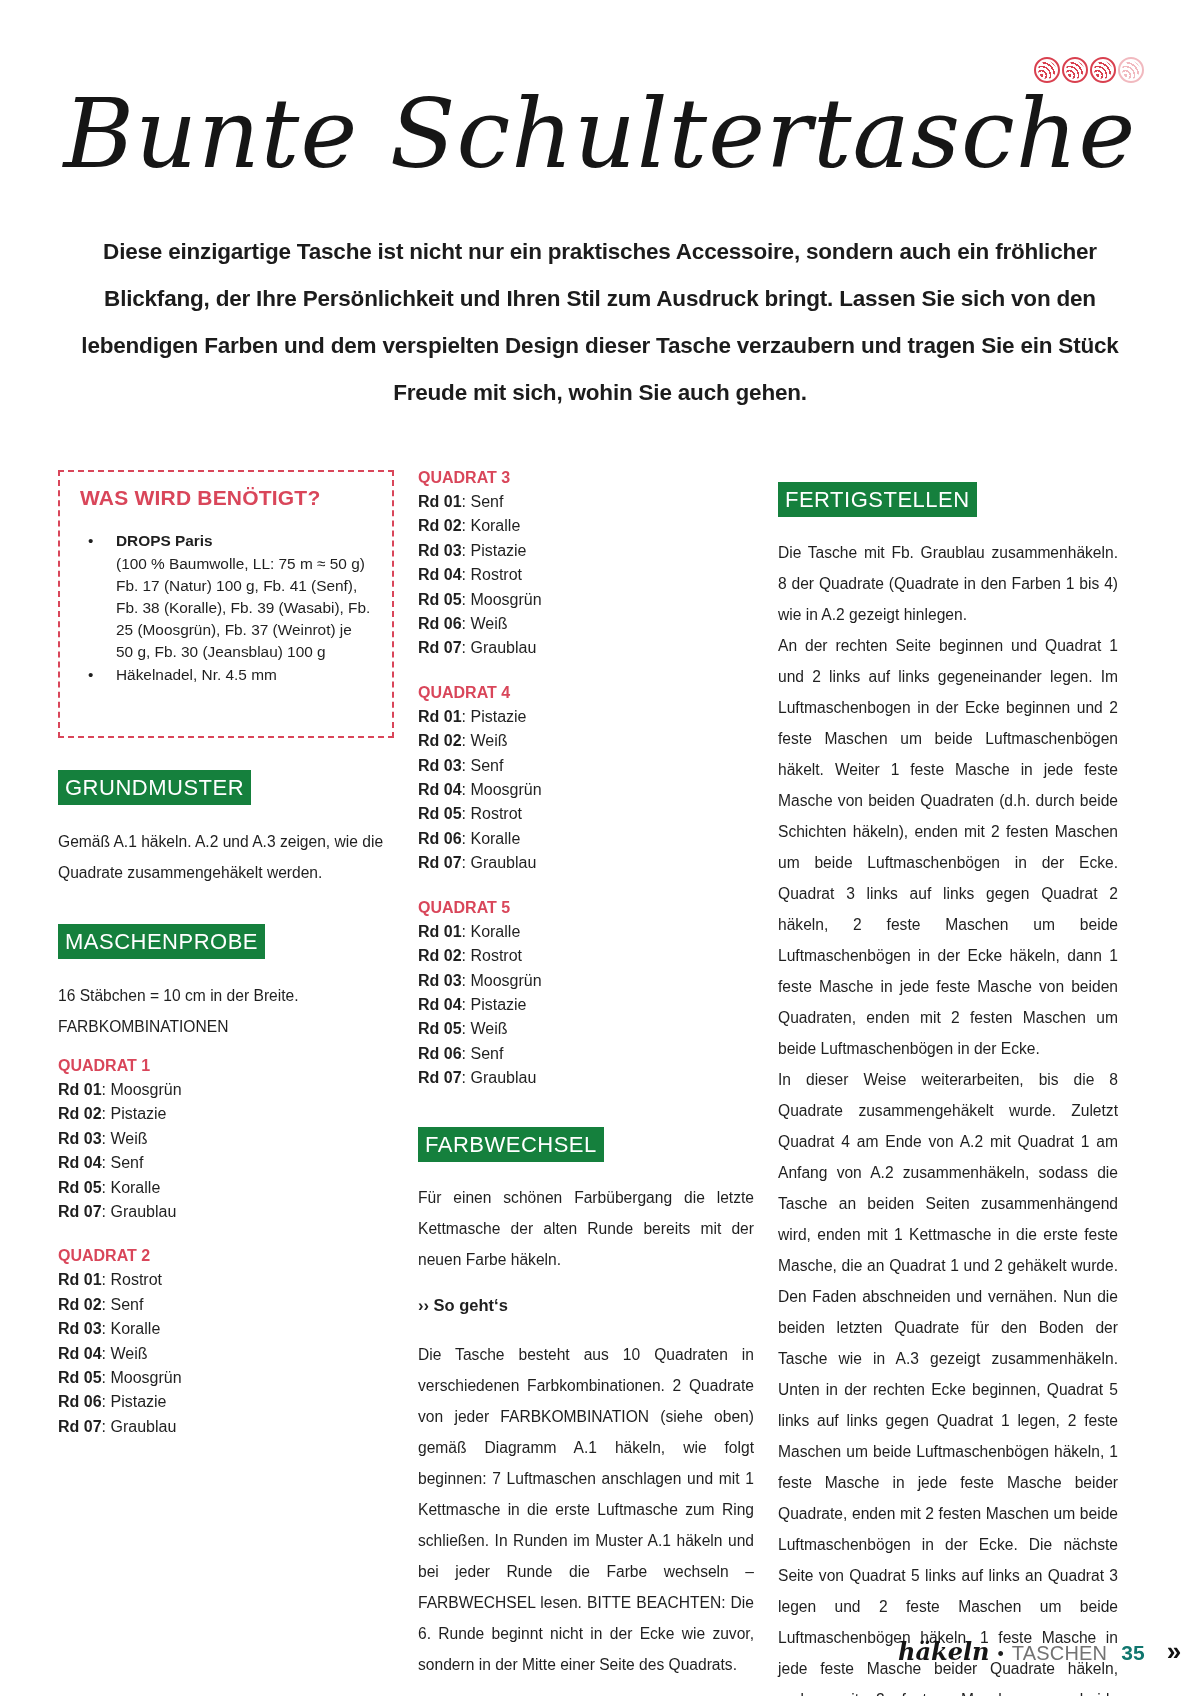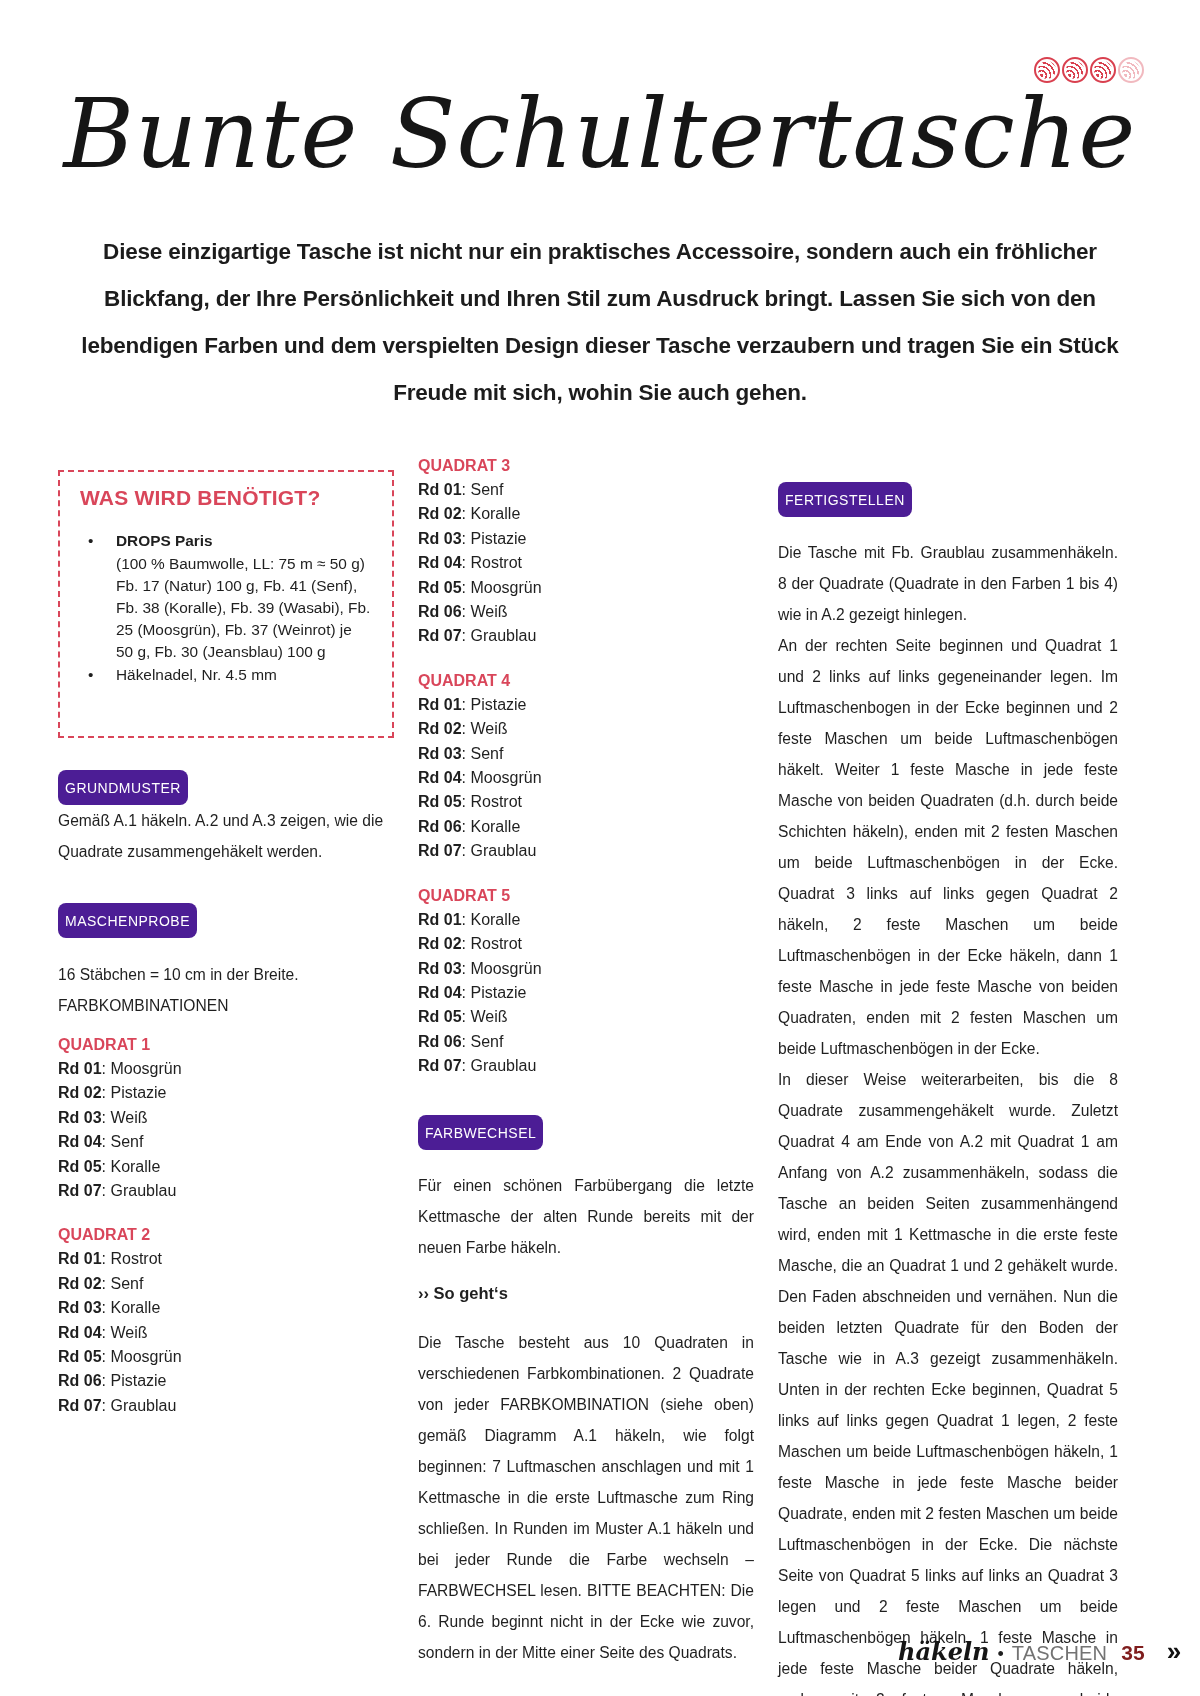--- a/index.html
+++ b/index.html
@@ -14,47 +14,47 @@
     .yarn.faded::before { background: repeating-radial-gradient(circle at 20% 80%, #f1b9bf 0 1.5px, #ffffff 1.5px 4px); }
 
     .title { position: absolute; top: 78px; left: 0; width: 1200px; text-align: center;
       font-family: "DejaVu Serif", serif; font-style: italic; font-size: 96px; font-weight: 400; color: #161616; letter-spacing: 1px; }
 
     .intro { position: absolute; top: 228px; left: 70px; width: 1060px; text-align: center;
       font-family: "Liberation Sans", sans-serif; font-weight: 700; font-size: 22.5px; line-height: 47px; color: #1c1c1c; letter-spacing: -0.2px; }
 
     .col { position: absolute; font-size: 16px; line-height: 24.4px; color: #1f1f1f; }
     .col1 { left: 58px; top: 470px; width: 340px; }
-    .col2 { left: 418px; top: 454px; width: 336px; }
+    .col2 { left: 418px; top: 466px; width: 336px; }
     .col3 { left: 778px; top: 482px; width: 340px; }
 
     .needs-box { border: 2.5px dashed #d9465a; padding: 14px 20px 16px 20px; width: 336px; height: 268px; }
     .needs-title { color: #d9465a; font-weight: 700; font-size: 21px; letter-spacing: 0.2px; margin-bottom: 20px; }
     .needs-list { list-style: none; font-size: 15.4px; line-height: 22.2px; }
     .needs-list li { position: relative; padding-left: 36px; }
     .needs-list li::before { content: "•"; position: absolute; left: 8px; top: 0; }
     .needs-list .brand { font-weight: 700; }
 
-    .section-label { display: inline-block; background: #4c1d95; color: #ffffff; font-size: 14px; letter-spacing: 0.5px;
-      padding: 3px 7px 2px 7px; line-height: 30px; border-radius: 8px; }
+    .section-label { display: inline-block; background: #15803d; color: #ffffff; font-size: 22px; letter-spacing: 0.5px;
+      padding: 3px 7px 2px 7px; line-height: 30px; }
 
     .p { font-size: 15.6px; line-height: 31px; }
     .justify { text-align: justify; }
 
     .q-head { color: #d9465a; font-weight: 700; font-size: 16px; line-height: 24px; }
     .rd { font-size: 16px; line-height: 24.4px; }
     .rd b { font-weight: 700; }
 
     .so-gehts { font-weight: 700; font-size: 16.5px; }
 
     .footer { position: absolute; top: 1636px; left: 898px; display: flex; align-items: baseline; gap: 8px; }
     .footer-script { font-family: "DejaVu Serif", serif; font-style: italic; font-size: 24px; font-weight: 700; color: #151515; }
     .footer-dot { font-size: 18px; }
     .footer-section { font-size: 20px; letter-spacing: 0.2px; color: #737373; }
-    .footer-page { font-size: 21px; font-weight: 700; margin-left: 6px; color: #7f1d1d; }
+    .footer-page { font-size: 21px; font-weight: 700; margin-left: 6px; color: #0f766e; }
     .footer-arrow { font-size: 26px; font-weight: 700; margin-left: 14px; color: #111; }
     .cont-arrow { font-weight: 700; font-size: 17px; }
   </style>
 </head>
 <body>
 
 <div class="rating">
   <span class="yarn"></span>
   <span class="yarn"></span>
   <span class="yarn"></span>
@@ -75,21 +75,21 @@
       </li>
       <li>
         <div>Häkelnadel, Nr. 4.5 mm</div>
       </li>
     </ul>
   </div>
 
   <div style="margin-top:32px;">
     <span class="section-label">GRUNDMUSTER</span>
   </div>
-  <p class="p" style="">Gemäß A.1 häkeln. A.2 und A.3 zeigen, wie die Quadrate zusammengehäkelt werden.</p>
+  <p class="p" style="margin-top:21px;">Gemäß A.1 häkeln. A.2 und A.3 zeigen, wie die Quadrate zusammengehäkelt werden.</p>
 
   <div style="margin-top:36px;">
     <span class="section-label">MASCHENPROBE</span>
   </div>
   <p class="p" style="margin-top:21px;">16 Stäbchen = 10 cm in der Breite.</p>
   <p class="p">FARBKOMBINATIONEN</p>
 
   <div style="margin-top:12px;">
     <div class="q-head">QUADRAT 1</div>
     <div class="rd"><b>Rd 01</b>: <span>Moosgrün</span></div>

